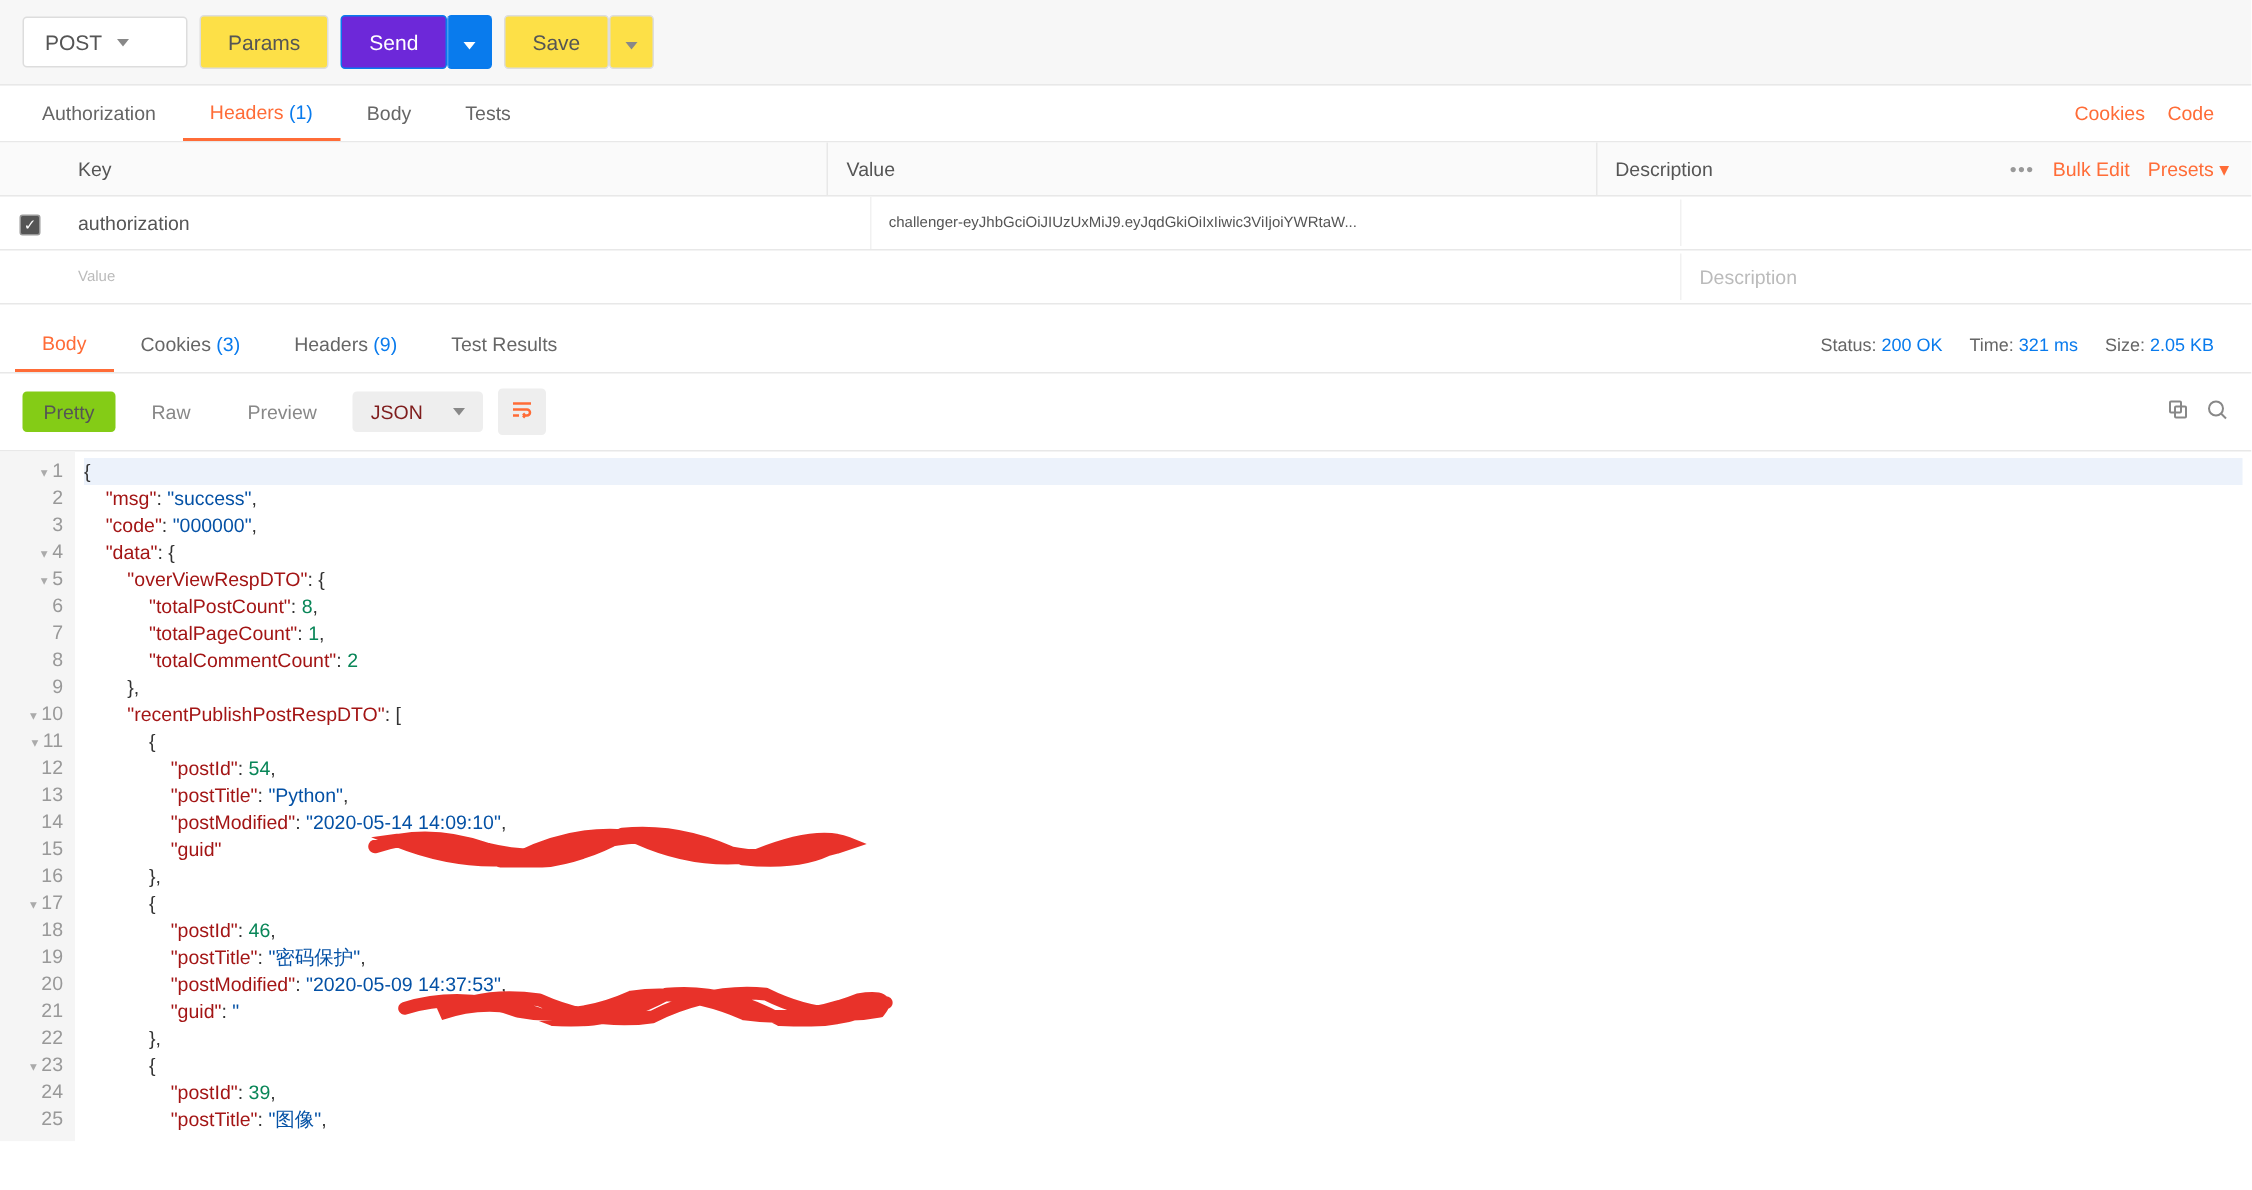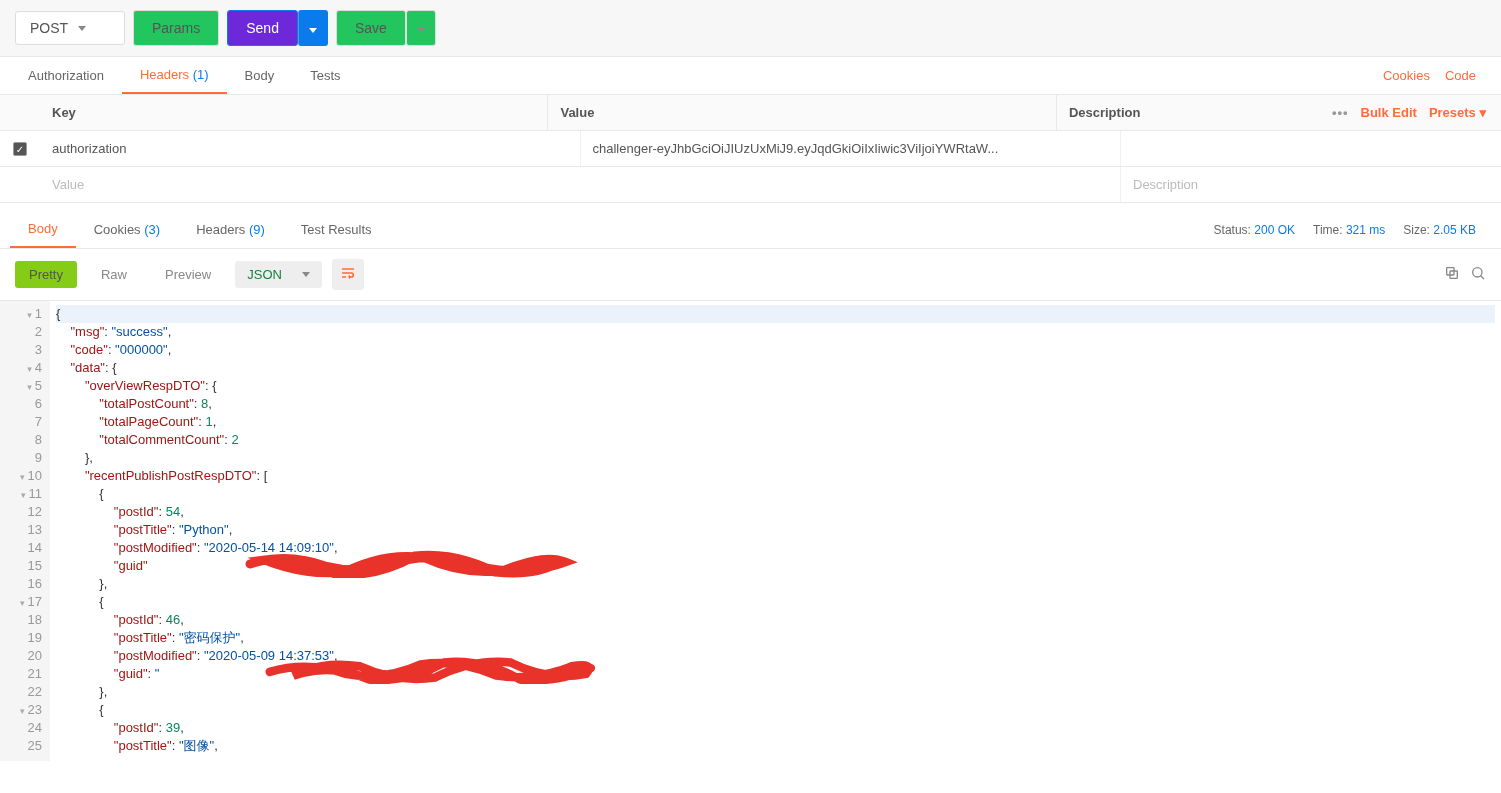--- a/index.html
+++ b/index.html
@@ -1,52 +1,52 @@
 <!DOCTYPE html>
 <html><head>
 <meta charset="utf-8">
 <style>
 * { margin: 0; padding: 0; box-sizing: border-box; font-family: -apple-system, BlinkMacSystemFont, "Segoe UI", Arial, sans-serif; }
 body { background: #fff; font-size: 13px; color: #333; }
 .url-bar { display: flex; gap: 8px; padding: 10px 15px; background: #f7f7f7; border-bottom: 1px solid #e8e8e8; align-items: center; }
 .method-select { display: flex; align-items: center; gap: 10px; border: 1px solid #ddd; background: #fff; padding: 8px 14px; border-radius: 3px; cursor: pointer; font-size: 14px; color: #555; width: 110px; }
 .url-input { flex: 1; border: 1px solid #ddd; padding: 9px 12px; font-size: 14px; color: #555; border-radius: 3px; background: #fff; }
-.btn { padding: 9px 18px; border: 1px solid #ddd; background: #22c55e; border-radius: 3px; cursor: pointer; font-size: 14px; color: #555; }
+.btn { padding: 9px 18px; border: 1px solid #ddd; background: #fde047; border-radius: 3px; cursor: pointer; font-size: 14px; color: #555; }
 .btn-send { background: #6d28d9; color: #fff; border-color: #097bed; font-weight: 400; display: flex; align-items: center; }
 .btn-send-caret { background: #097bed; color: #fff; border-color: #097bed; border-left: 1px solid rgba(255,255,255,0.25); padding: 9px 10px; }
 .btn-save-caret { padding: 9px 10px; }
 .tabs { display: flex; border-bottom: 1px solid #e8e8e8; padding: 0 10px; align-items: center; }
 .tab { padding: 10px 18px; cursor: pointer; color: #666; font-size: 13px; }
 .tab.active { color: #ff6c37; border-bottom: 2px solid #ff6c37; }
 .tab .count { color: #097bed; }
 .tab-right { margin-left: auto; display: flex; gap: 15px; padding-right: 15px; }
 .link-orange { color: #ff6c37; cursor: pointer; font-size: 13px; }
-.table-header { display: flex; border-bottom: 1px solid #e8e8e8; background: #fafafa; font-weight: bold; }
+.table-header { display: flex; border-bottom: 1px solid #e8e8e8; background: #fafafa; }
 .th-check { width: 40px; padding: 10px 8px; }
 .th-key { flex: 1; padding: 10px 12px; color: #555; font-size: 13px; border-right: 1px solid #e8e8e8; }
 .th-val { flex: 1; padding: 10px 12px; color: #555; font-size: 13px; border-right: 1px solid #e8e8e8; }
 .th-desc { width: 260px; padding: 10px 12px; color: #555; font-size: 13px; }
 .th-actions { display: flex; align-items: center; gap: 12px; padding: 0 15px; }
 .dots { color: #999; letter-spacing: 1px; cursor: pointer; }
 .table-row { display: flex; border-bottom: 1px solid #e8e8e8; align-items: center; }
 .td-check { width: 40px; padding: 8px; text-align: center; }
 .td-key { flex: 1; padding: 10px 12px; font-size: 13px; color: #555; border-right: 1px solid #f1f1f1; overflow: hidden; white-space: nowrap; text-overflow: ellipsis; }
-.td-val { flex: 1; padding: 10px 12px; font-size: 13px; color: #555; border-right: 1px solid #f1f1f1; overflow: hidden; white-space: nowrap; text-overflow: ellipsis; }
+.td-val { flex: 1; padding: 10px 12px; font-size: 10px; color: #555; border-right: 1px solid #f1f1f1; overflow: hidden; white-space: nowrap; text-overflow: ellipsis; }
 .td-desc { width: 380px; padding: 10px 12px; font-size: 13px; color: #bbb; }
 .placeholder { color: #bbb; }
 .checkbox { width: 14px; height: 14px; border: 1px solid #999; border-radius: 2px; display: inline-flex; align-items: center; justify-content: center; background: #555; color: #fff; font-size: 10px; }
 .resp-tabs { display: flex; border-bottom: 1px solid #e8e8e8; padding: 0 10px; align-items: center; margin-top: 8px; }
 .resp-tab { padding: 10px 18px; cursor: pointer; color: #666; font-size: 13px; }
 .resp-tab.active { color: #ff6c37; border-bottom: 2px solid #ff6c37; }
 .resp-right { margin-left: auto; display: flex; gap: 18px; padding-right: 15px; color: #666; font-size: 12px; align-items: center; }
 .resp-right .blue { color: #097bed; }
 .viewer-bar { display: flex; gap: 10px; padding: 10px 15px; align-items: center; border-bottom: 1px solid #e8e8e8; }
 .viewer-btn { padding: 6px 14px; color: #888; cursor: pointer; font-size: 13px; }
 .viewer-btn.active { background: #84cc16; border-radius: 3px; color: #555; }
-.format-select { display: flex; align-items: center; gap: 20px; background: #eee; padding: 6px 12px; border-radius: 3px; color: #15803d; cursor: pointer; font-size: 13px; }
+.format-select { display: flex; align-items: center; gap: 20px; background: #eee; padding: 6px 12px; border-radius: 3px; color: #7f1d1d; cursor: pointer; font-size: 13px; }
 .icon-btn { padding: 6px 8px; background: #eee; border-radius: 3px; color: #ff6c37; cursor: pointer; }
 .viewer-right { margin-left: auto; display: flex; gap: 10px; color: #888; }
 .code-area { display: flex; font-family: Consolas, Monaco, monospace; font-size: 13px; line-height: 18px; height: 460px; overflow: hidden; }
 .gutter { background: #f5f5f5; color: #999; text-align: right; padding: 4px 8px 4px 4px; user-select: none; min-width: 50px; }
 .gutter div { height: 18px; }
 .gutter .caret::before { content: "▾"; font-size: 9px; color: #aaa; margin-right: 3px; }
 .code { padding: 4px 6px; white-space: pre; overflow: auto; position: relative; flex: 1; }
 .code .line { height: 18px; }
 .code .line.hl { background: #ecf2fb; }
 .jkey { color: #a31515; }

